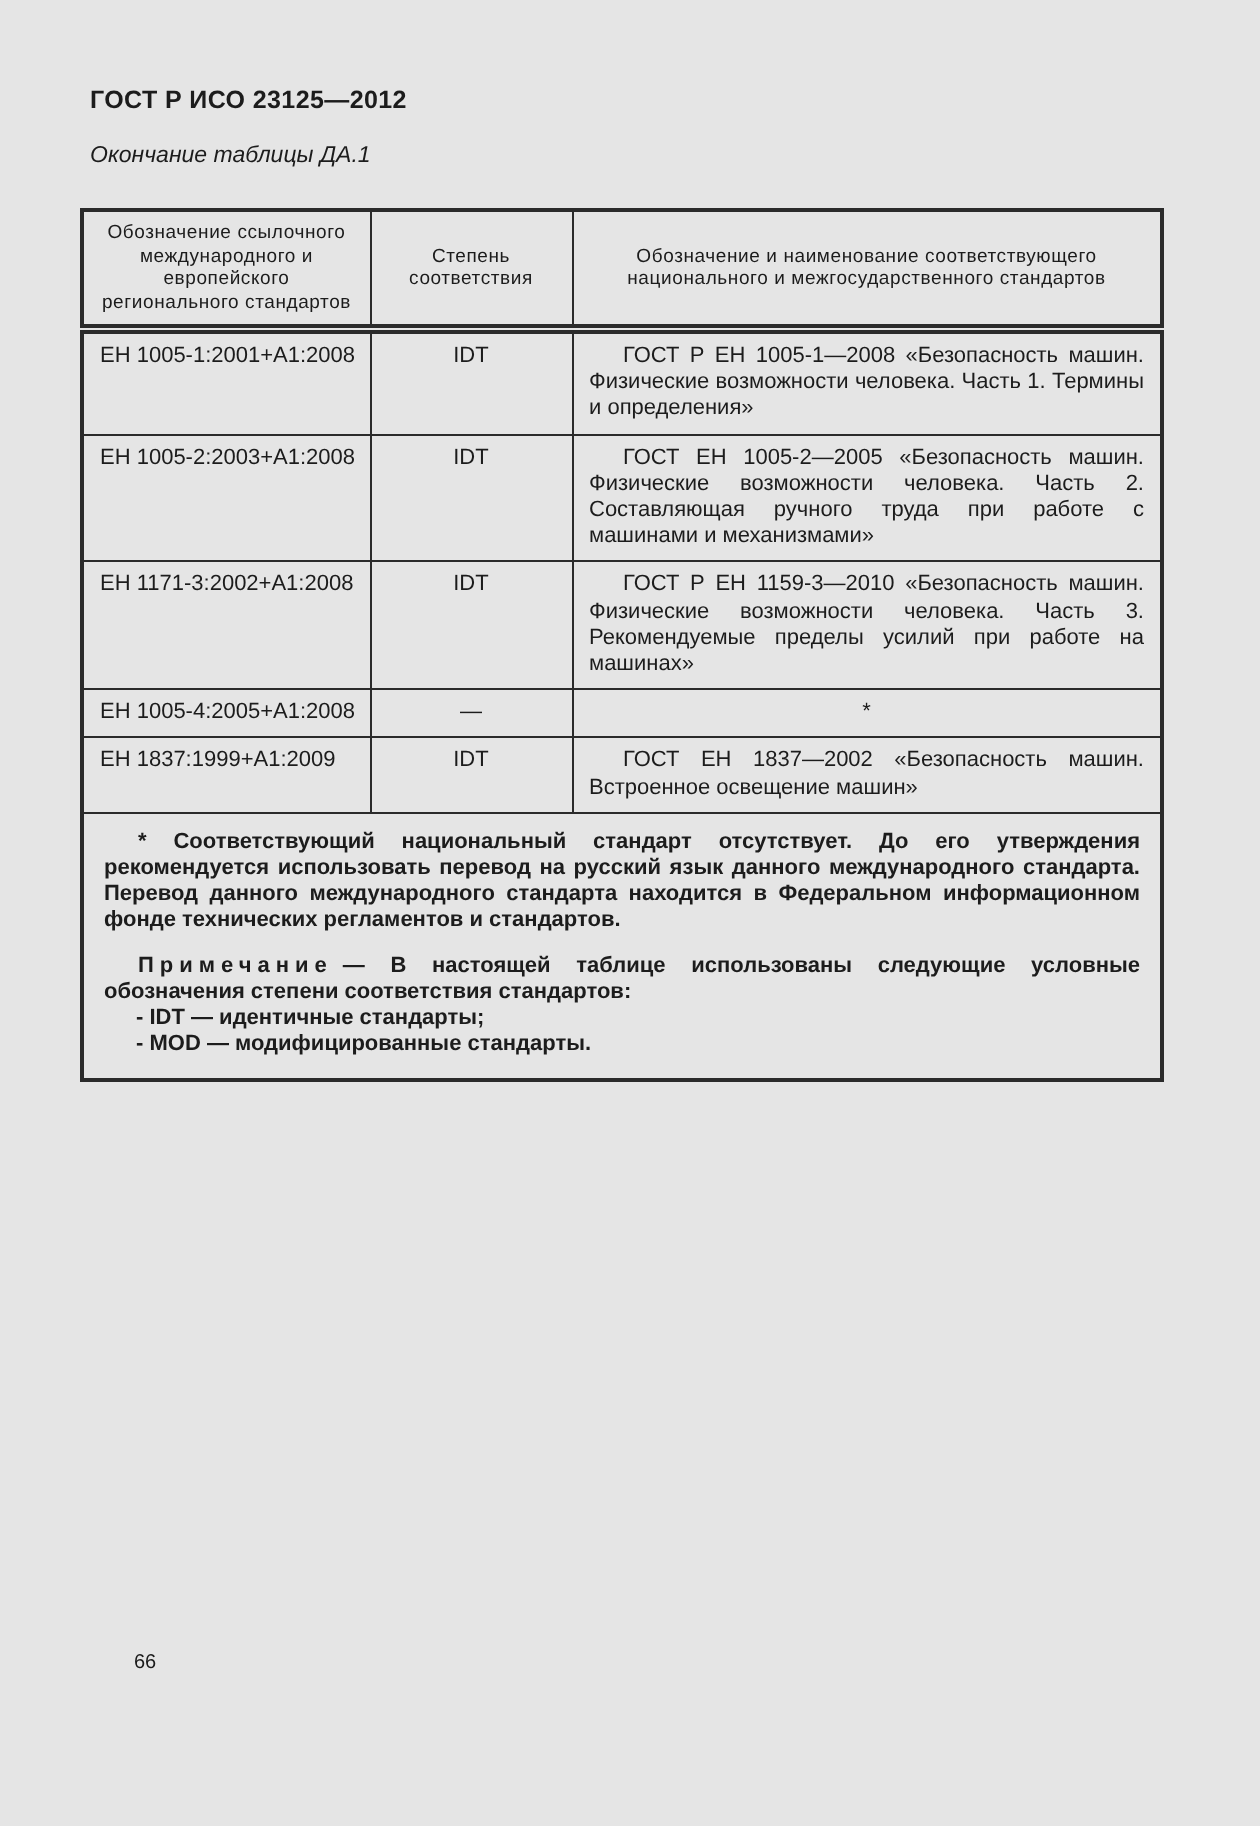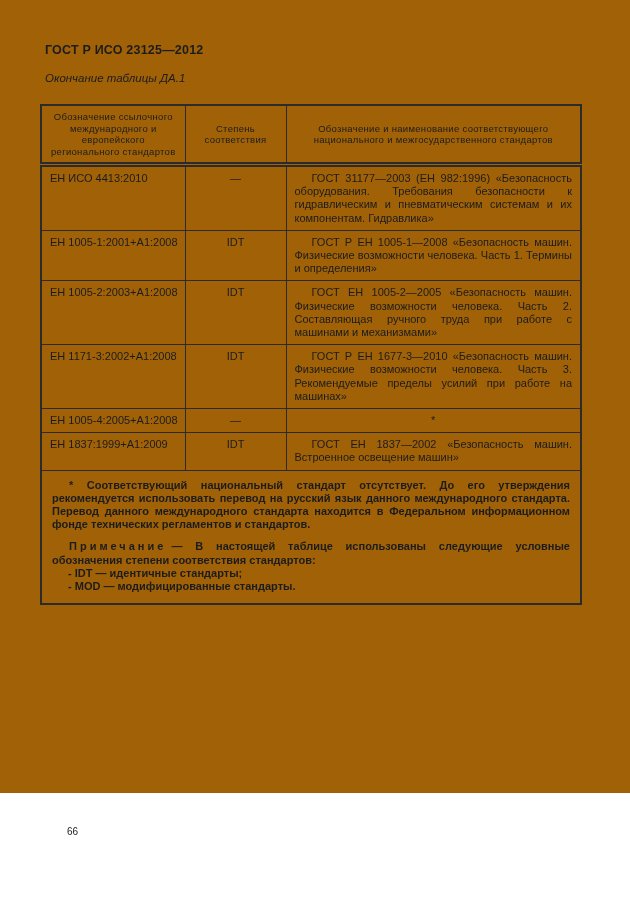--- a/index.html
+++ b/index.html
@@ -5,22 +5,22 @@
   * { margin: 0; padding: 0; box-sizing: border-box; }
   html, body {
     width: 630px; height: 913px;
     background: #ffffff;
     font-family: "Liberation Sans", sans-serif;
     color: #1c1c1c;
     overflow: hidden;
   }
   .page {
     position: relative;
-    width: 630px; height: 793px;
-    background: #a16207;
+    width: 630px; height: 913px;
+    background: #e5e5e5;
   }
   .doc-header {
     position: absolute;
     left: 45px; top: 43px;
     font-size: 12.5px;
     font-weight: bold;
     letter-spacing: 0.2px;
     white-space: nowrap;
   }
   .caption {
@@ -104,38 +104,33 @@
     </colgroup>
     <thead>
       <tr>
         <th>Обозначение ссылочного международного и европейского регионального стандартов</th>
         <th>Степень соответствия</th>
         <th>Обозначение и наименование соответствующего национального и межгосударственного стандартов</th>
       </tr>
     </thead>
     <tbody>
       <tr>
-        <td class="c1">ЕН ИСО 4413:2010</td>
-        <td class="c2">—</td>
-        <td class="c3">ГОСТ 31177—2003 (ЕН 982:1996) «Безопасность оборудования. Требования безопасности к гидравлическим и пневматическим системам и их компонентам. Гидравлика»</td>
-      </tr>
-      <tr>
         <td class="c1">ЕН 1005-1:2001+А1:2008</td>
         <td class="c2">IDT</td>
         <td class="c3">ГОСТ Р ЕН 1005-1—2008 «Безопасность машин. Физические возможности человека. Часть 1. Термины и определения»</td>
       </tr>
       <tr>
         <td class="c1">ЕН 1005-2:2003+А1:2008</td>
         <td class="c2">IDT</td>
         <td class="c3">ГОСТ ЕН 1005-2—2005 «Безопасность машин. Физические возможности человека. Часть 2. Составляющая ручного труда при работе с машинами и механизмами»</td>
       </tr>
       <tr>
         <td class="c1">ЕН 1171-3:2002+А1:2008</td>
         <td class="c2">IDT</td>
-        <td class="c3">ГОСТ Р ЕН 1677-3—2010 «Безопасность машин. Физические возможности человека. Часть 3. Рекомендуемые пределы усилий при работе на машинах»</td>
+        <td class="c3">ГОСТ Р ЕН 1159-3—2010 «Безопасность машин. Физические возможности человека. Часть 3. Рекомендуемые пределы усилий при работе на машинах»</td>
       </tr>
       <tr>
         <td class="c1">ЕН 1005-4:2005+А1:2008</td>
         <td class="c2">—</td>
         <td class="c3 center">*</td>
       </tr>
       <tr>
         <td class="c1">ЕН 1837:1999+А1:2009</td>
         <td class="c2">IDT</td>
         <td class="c3">ГОСТ ЕН 1837—2002 «Безопасность машин. Встроенное освещение машин»</td>

